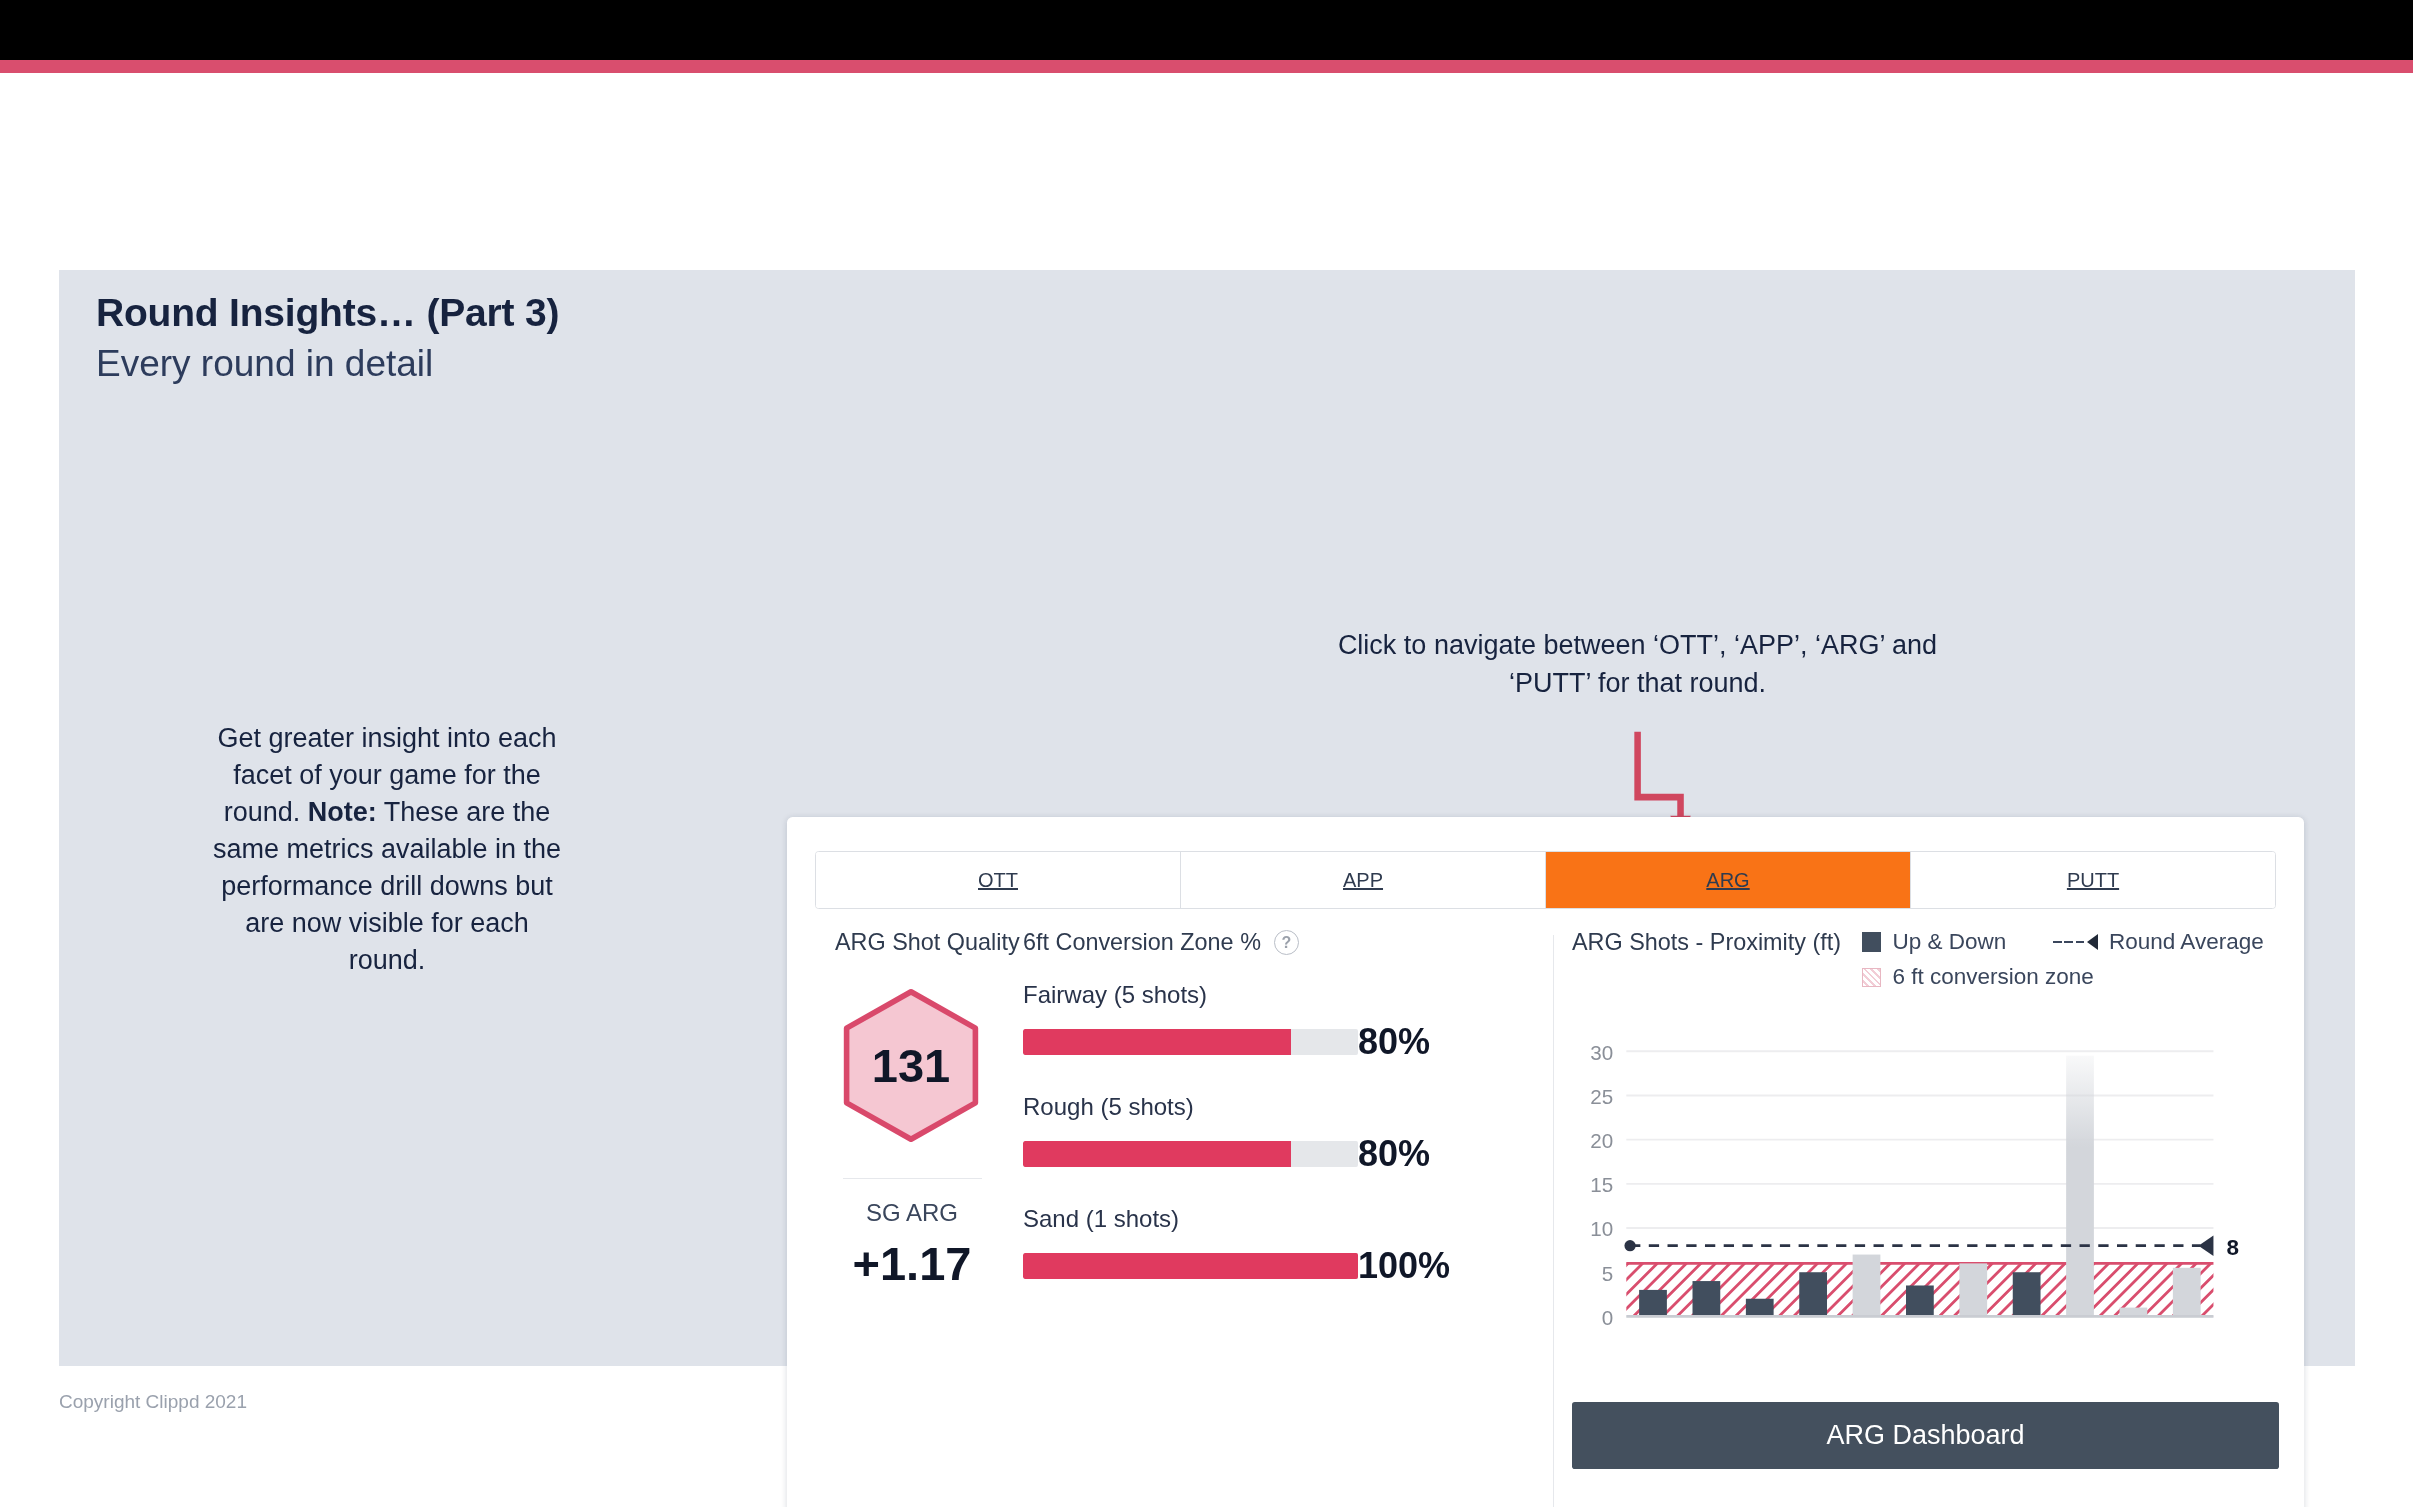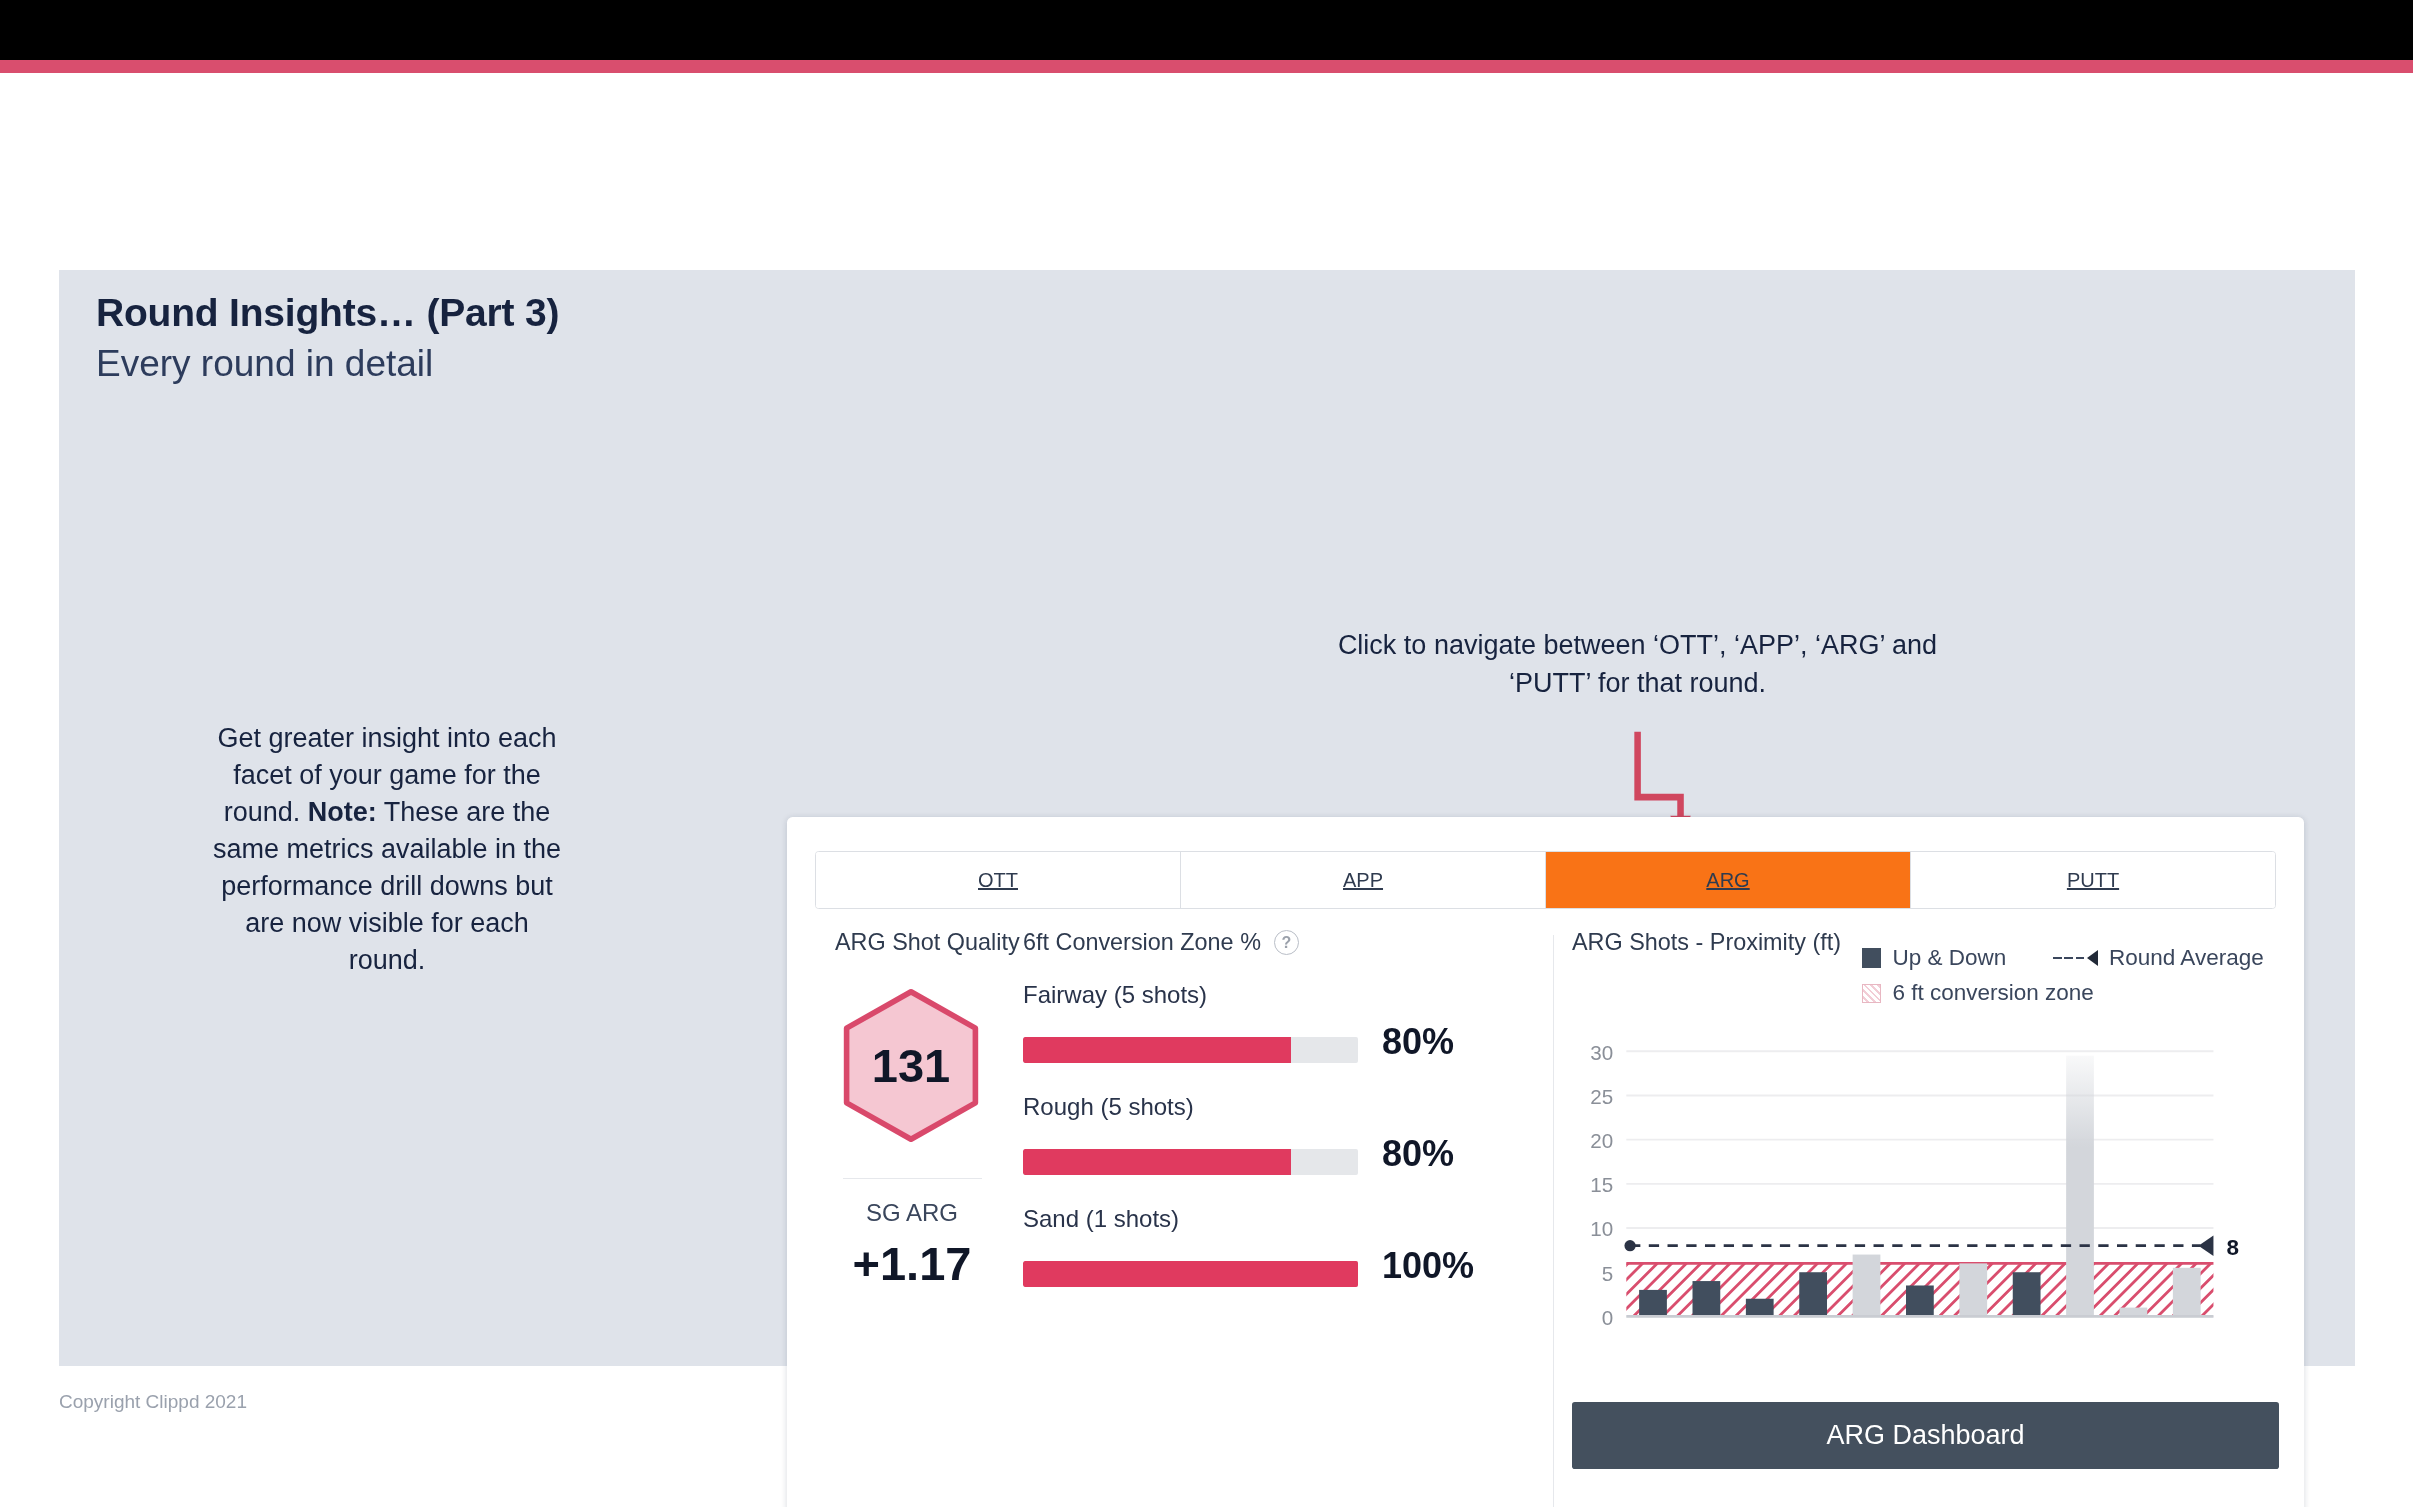--- a/index.html
+++ b/index.html
@@ -66,30 +66,30 @@
             display:flex; align-items:center; justify-content:center;
             font-size:47px; font-weight:700; color:#101728; }
   .sg-div { position:absolute; left:28px; top:249px; width:139px; height:0.9px; background:#e6e8ec; }
   .sg-label { position:absolute; left:26px; top:270px; width:142px; text-align:center; font-size:24px; color:#3a465c; }
   .sg-value { position:absolute; left:26px; top:307px; width:142px; text-align:center; font-size:47px; font-weight:700; color:#101728; }
 
   
   .conv { position:absolute; left:208px; top:52px; width:524px; }
   .conv-item { margin-bottom:30px; }
   .conv-label { font-size:24px; color:#29334a; margin-bottom:12px; }
-  .conv-row { display:flex; align-items:flex-end; gap:24px; }
+  .conv-row { display:flex; align-items:center; }
   .track { width:335px; height:26px; background:#e5e7ea; border-radius:1.9px; overflow:hidden; }
   .fill { height:26px; background:#e0days; }
   .fill { background:#e03a5f; border-radius:1.9px 0 0 1.9px; }
   .pct { font-size:36px; font-weight:700; color:#101728; }
 
   
   .chart-head { display:flex; align-items:flex-start; gap:20.6px; }
   .chart-title { font-size:23.4px; color:#2f3b4f; white-space:nowrap; }
-  .legend { display:flex; flex-direction:column; gap:9.4px;margin-top:16px; }
+  .legend { display:flex; flex-direction:column; gap:9.4px; }
   .legend-row { display:flex; align-items:center; gap:47px; }
   .lg-item { display:flex; align-items:center; gap:11.2px; font-size:22.5px; color:#3a465c; }
   .sw-dark { width:19.7px; height:19.7px; background:#414e5e; }
   .sw-hatch { width:19.7px; height:19.7px; border:0.9px solid #e8b7c2;
       background:repeating-linear-gradient(45deg,#fff 0 2.8px,#f2cdd6 2.8px 4.7px); }
   .sw-dash { display:flex; align-items:center; gap:2.8px; }
   .sw-dash i { display:block; width:8.4px; height:2.8px; background:#3a465c; }
   .sw-dash u { display:block; width:0;height:0;border-top:8.4px solid transparent;
                border-bottom:8.4px solid transparent;border-right:11.2px solid #222a38; }
 

